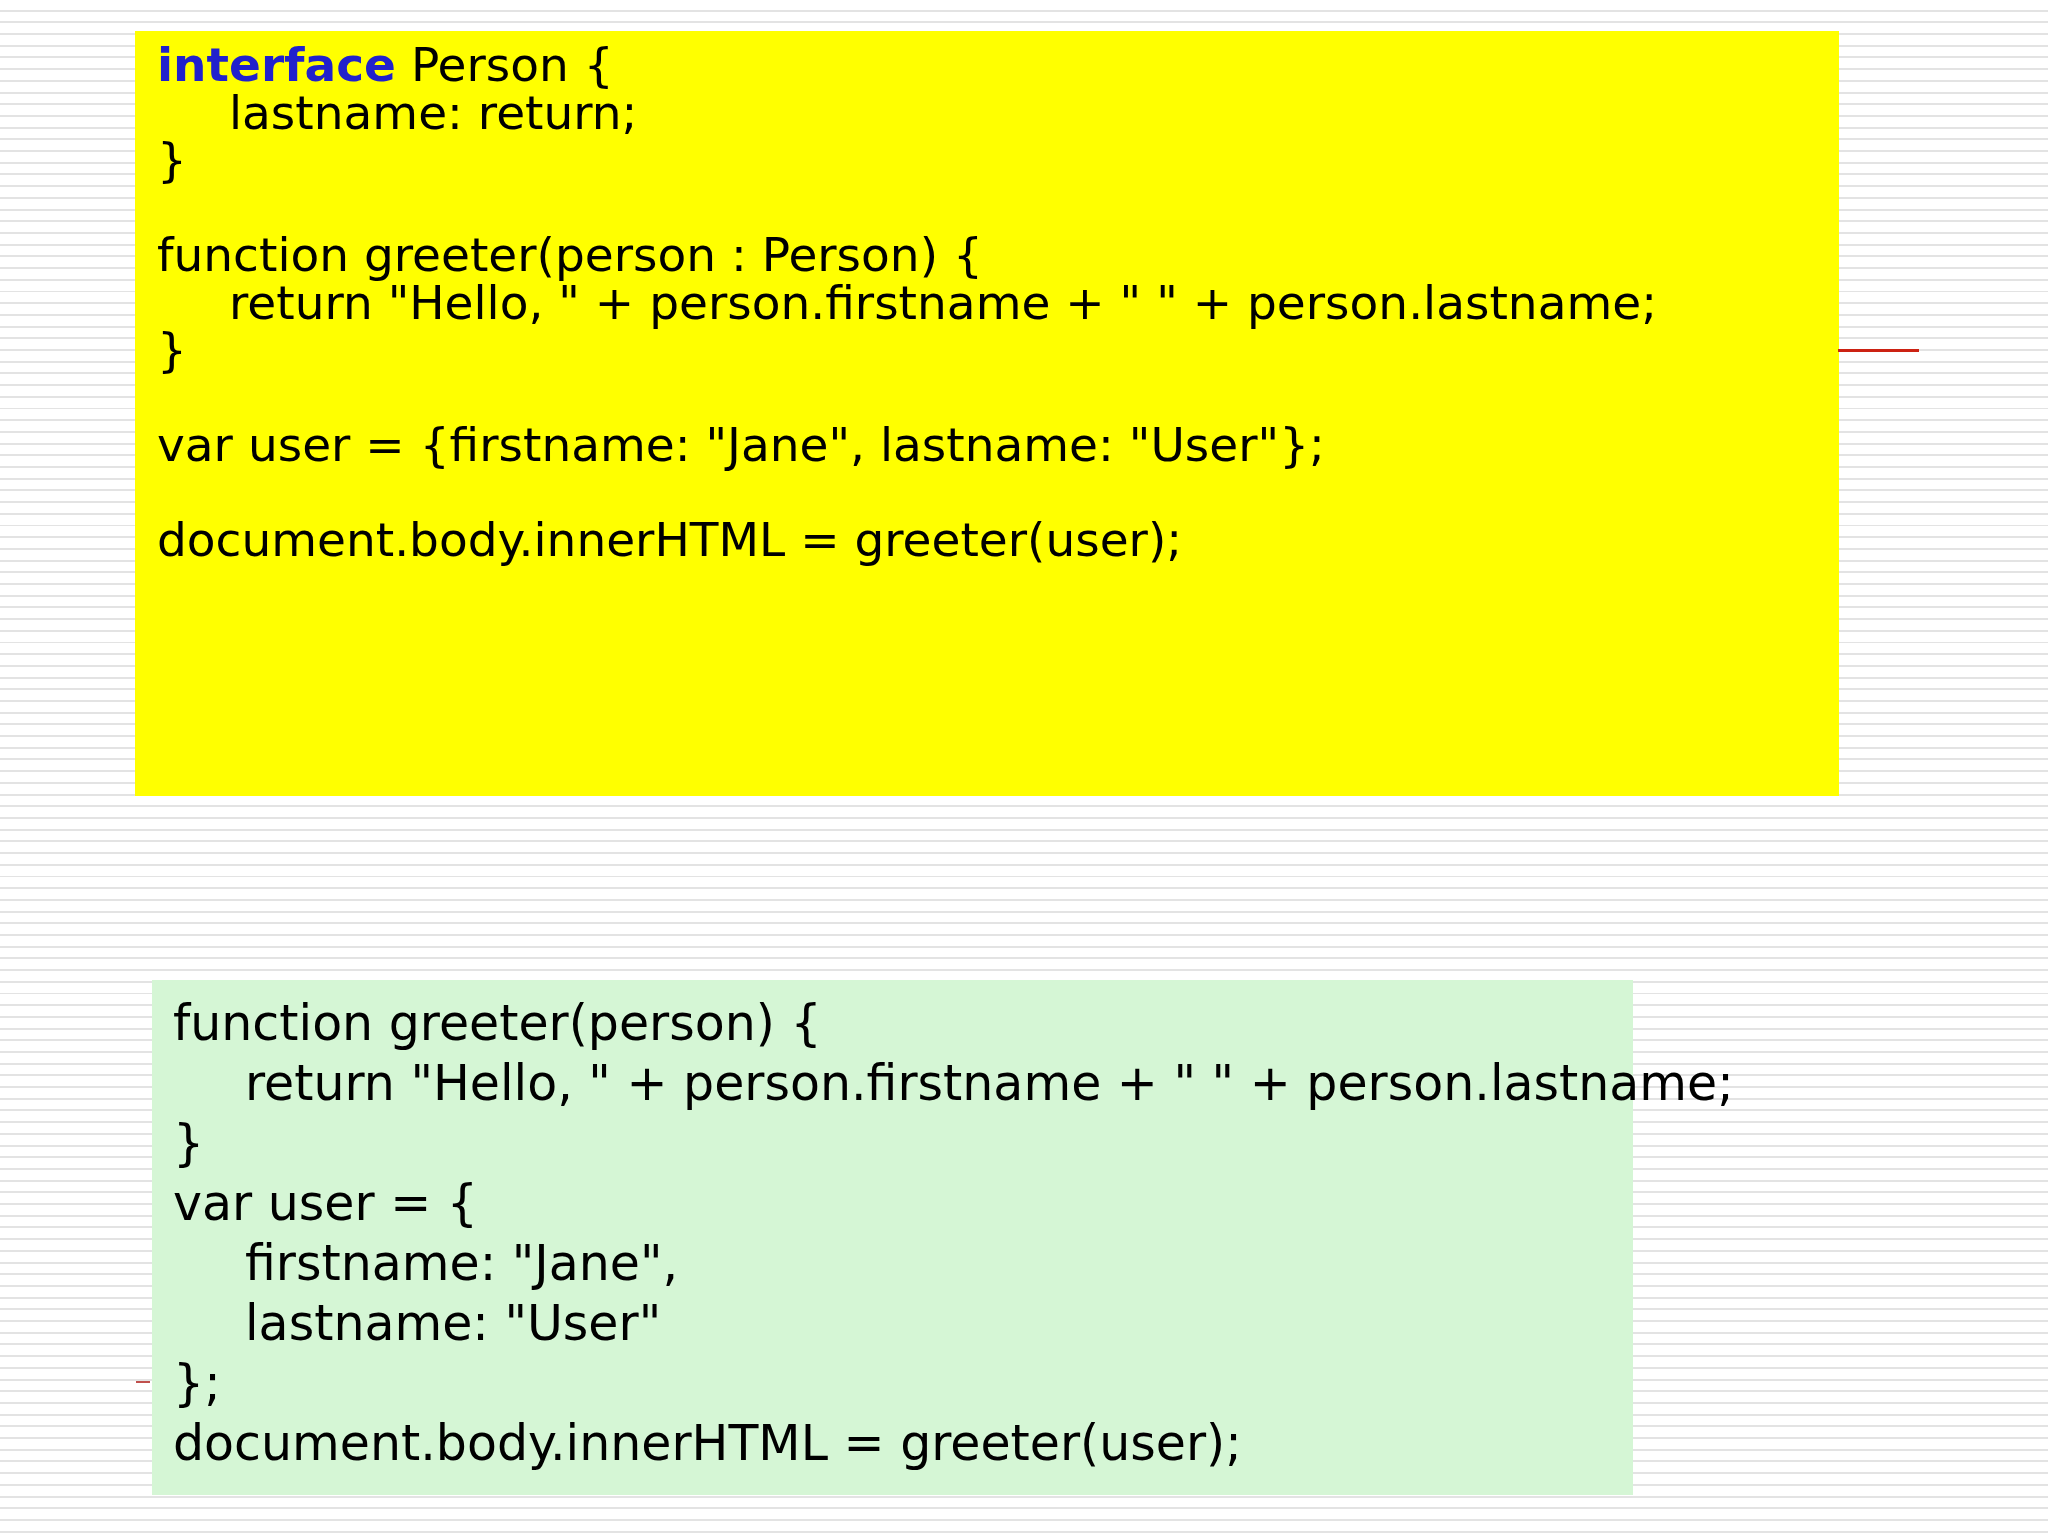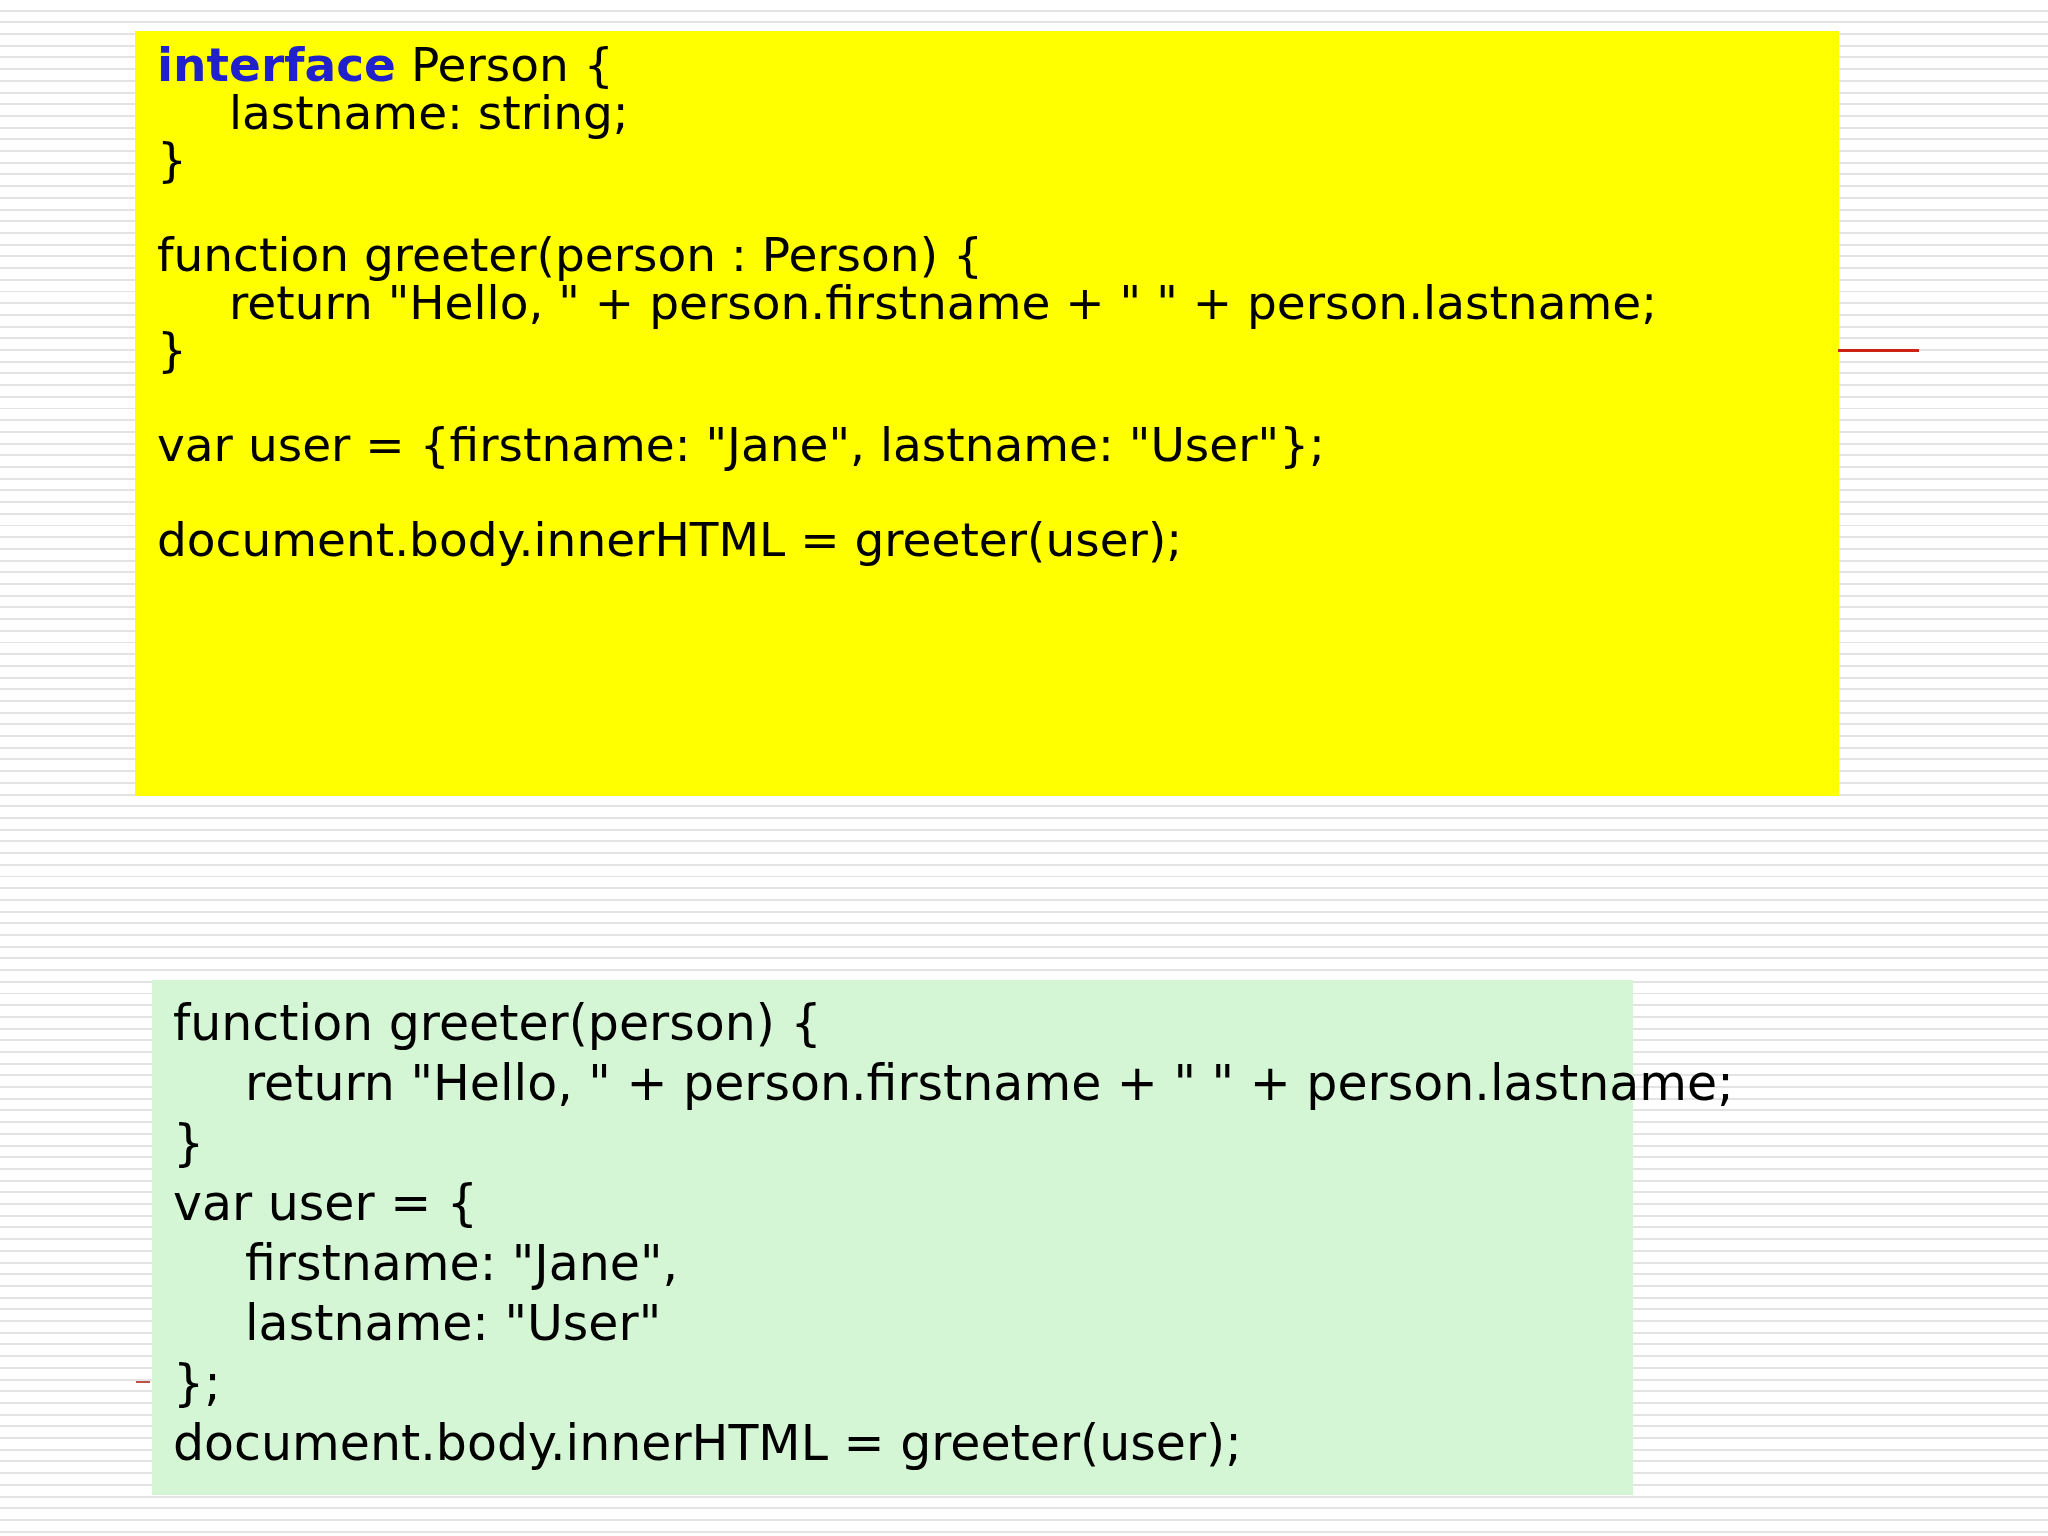--- a/index.html
+++ b/index.html
@@ -67,21 +67,21 @@
     width: 14px;
     height: 2px;
   }
 </style>
 </head>
 <body>
 
 <div class="code-box ts-box" style="background: rgb(255, 255, 0); margin-top: 8px;">
   <div class="code-line"><span class="kw" style="color: rgb(33, 33, 204);">interface</span><span> Person {</span></div>
   <div>
-      <div class="code-line ind">lastname: string;</div>
+      <div class="code-line ind">lastname: return;</div>
       <div class="code-line">}</div>
       <div class="code-line">&nbsp;</div>
       <div class="code-line">function greeter(person : Person) {</div>
       <div class="code-line ind">return "Hello, " + person.firstname + " " + person.lastname;</div>
       <div class="code-line">}</div>
       <div class="code-line">&nbsp;</div>
       <div class="code-line">var user = {firstname: "Jane", lastname: "User"};</div>
       <div class="code-line">&nbsp;</div>
       <div class="code-line">document.body.innerHTML = greeter(user);</div>
     </div>

